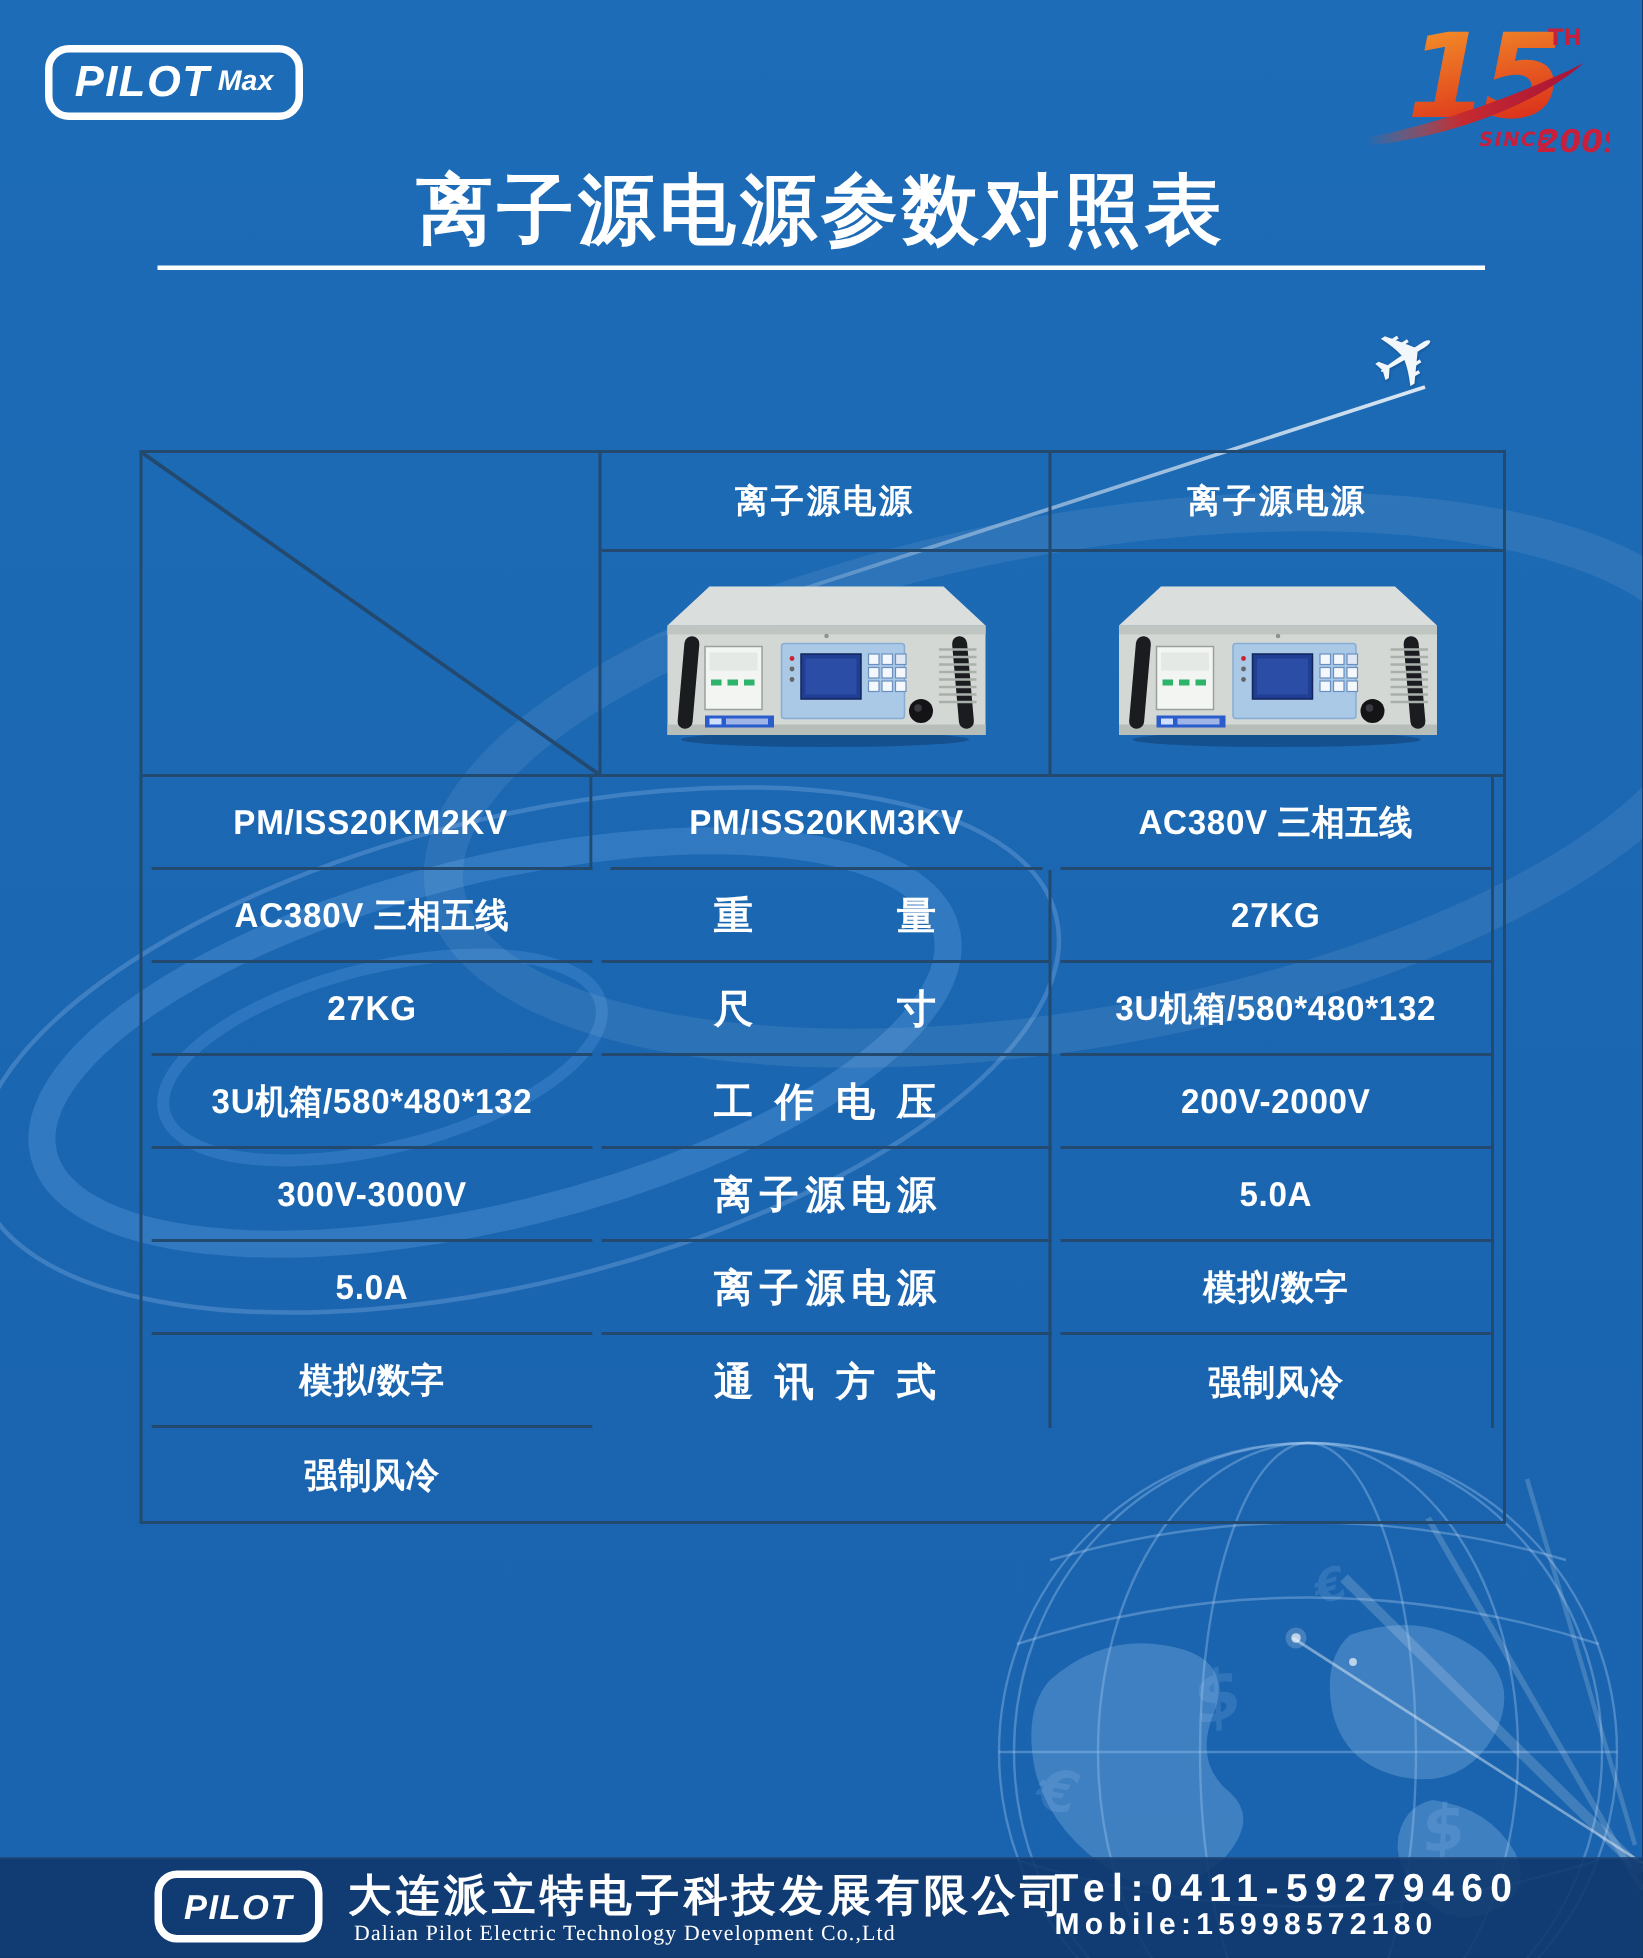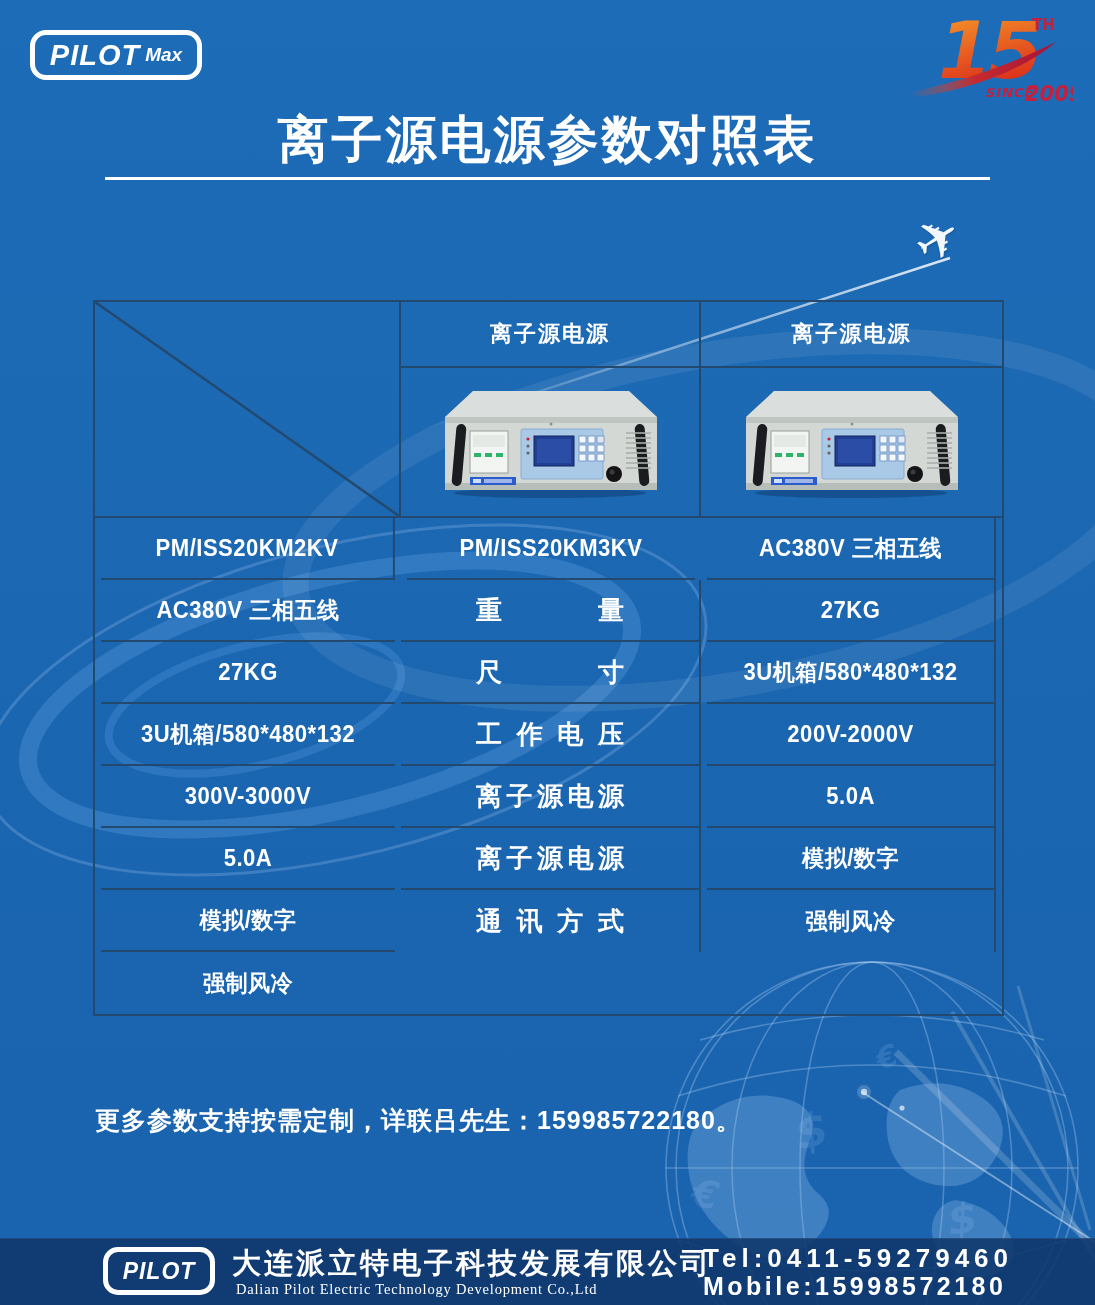--- a/index.html
+++ b/index.html
@@ -113,21 +113,21 @@
     position:absolute;left:236px;top:1281px;color:#fff;z-index:3;
     font-family:"Liberation Serif","DejaVu Serif",serif;
     font-size:14.5px;letter-spacing:.8px;white-space:nowrap;
   }
   .tel-line{
     position:absolute;left:703px;top:1243px;color:#fff;z-index:3;
     font-size:26px;font-weight:bold;letter-spacing:5px;white-space:nowrap;
   }
   .mobile-line{
     position:absolute;left:703px;top:1272px;color:#fff;z-index:3;
-    font-size:25px;font-weight:bold;letter-spacing:3.5px;white-space:nowrap;
+    font-size:20px;font-weight:bold;letter-spacing:3.5px;white-space:nowrap;
   }
 </style>
 </head>
 <body>
 
 <div class="page">
 
   <svg class="deco" width="1095" height="1305" viewBox="0 0 1095 1305">
     <defs>
       <linearGradient id="trail" x1="420" y1="430" x2="950" y2="258" gradientUnits="userSpaceOnUse">
@@ -355,21 +355,20 @@
     <div class="tcell row-value">模拟/数字</div>
     <div class="tcell row-value last-col">模拟/数字</div>
 
     <div class="tcell row-label last-row">
         <span class="spread">通讯方式</span>
       </div>
     <div class="tcell row-value last-row">强制风冷</div>
     <div class="tcell row-value last-col last-row">强制风冷</div>
   </div>
 
-  <div class="layer note">更多参数支持按需定制，详联吕先生：159985722180。</div>
 
   <div class="layer footer-bar"></div>
   <div class="footer-logo">
     <span class="main">PILOT</span>
   </div>
   <div class="company-cn">大连派立特电子科技发展有限公司</div>
   <div class="company-en">Dalian Pilot Electric Technology Development Co.,Ltd</div>
   <div class="tel-line">Tel:0411-59279460</div>
   <div class="mobile-line">Mobile:15998572180</div>
 

